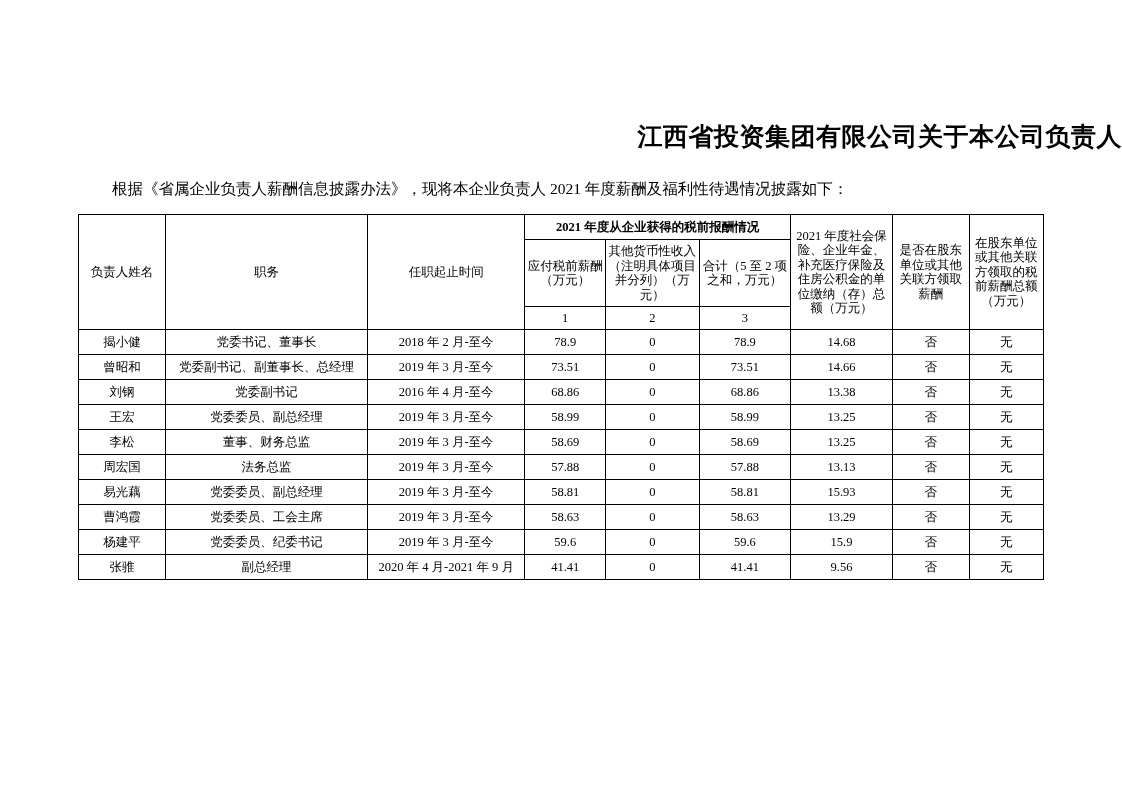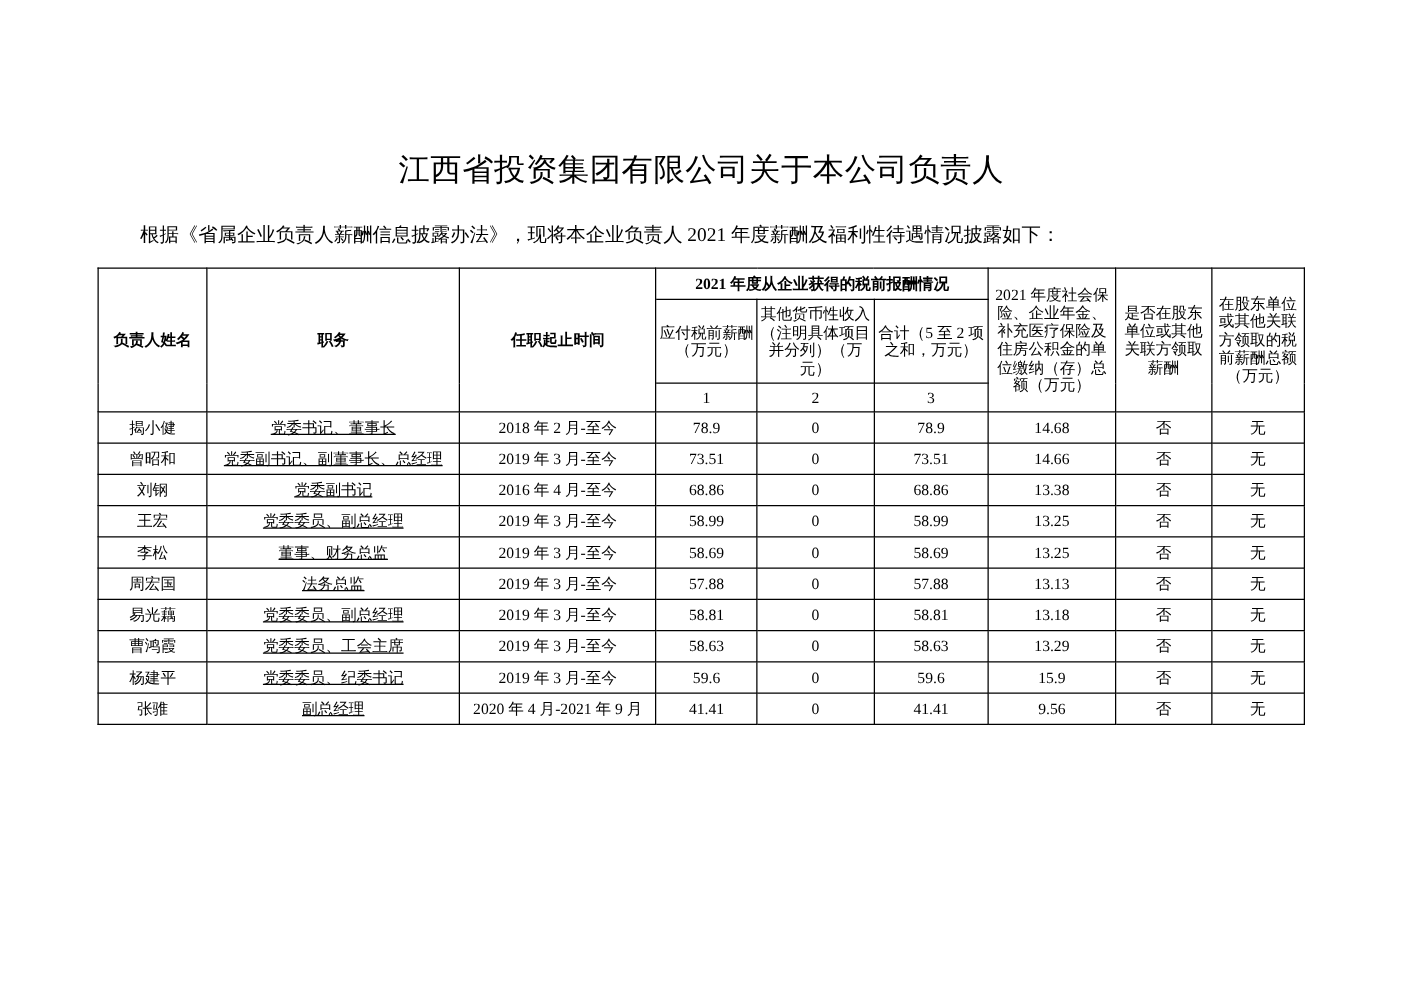--- a/index.html
+++ b/index.html
@@ -21,23 +21,24 @@
     top: 0;
     width: 1122px;
     height: 793px;
   }
   .title-block {
     text-align: center;
     margin-top: 118px;
   }
   .title-line {
     font-size: 25px;
-    font-weight: normal;
+    font-weight: bold;
     line-height: 38px;
     letter-spacing: 0.5px;
+    text-align: right;
   }
   .intro {
     margin: 22px 0 0 0;
     padding: 0 85px 0 112px;
     font-size: 15.5px;
     line-height: 22px;
     text-align: left;
   }
   .table-wrap {
     margin: 14px 78px 0 78px;
@@ -50,21 +51,21 @@
   table.main th, table.main td {
     border: 1px solid #000000;
     text-align: center;
     vertical-align: middle;
     font-size: 12.5px;
     line-height: 14.5px;
     padding: 1px 2px;
   }
   th.hdr-side {
     font-size: 13px;
-    font-weight: bold;
+    font-weight: normal;
   }
   th.hdr-group {
     font-size: 13px;
     font-weight: bold;
     height: 22px;
   }
   th.hdr-sub {
     font-size: 12px;
     font-weight: normal;
     height: 64px;
@@ -74,21 +75,20 @@
     font-weight: normal;
     height: 20px;
   }
   td.name-cell {
     height: 22px;
   }
   td.post-cell {
     text-align: left;
     padding-left: 5px;
     font-size: 12.5px;
-    text-decoration: underline;
   }
   td.period-cell {
     font-size: 12.5px;
   }
   .note {
     margin: 10px 0 0 112px;
     font-size: 14px;
   }
   .c-name { width: 82px; }
   .c-post { width: 190px; }
@@ -212,21 +212,21 @@
           <td>否</td>
           <td>无</td>
         </tr>
         <tr>
           <td class="name-cell">易光藕</td>
           <td class="post-cell">党委委员、副总经理</td>
           <td class="period-cell">2019 年 3 月-至今</td>
           <td>58.81</td>
           <td>0</td>
           <td>58.81</td>
-          <td>13.18</td>
+          <td>15.93</td>
           <td>否</td>
           <td>无</td>
         </tr>
         <tr>
           <td class="name-cell">曹鸿霞</td>
           <td class="post-cell">党委委员、工会主席</td>
           <td class="period-cell">2019 年 3 月-至今</td>
           <td>58.63</td>
           <td>0</td>
           <td>58.63</td>

